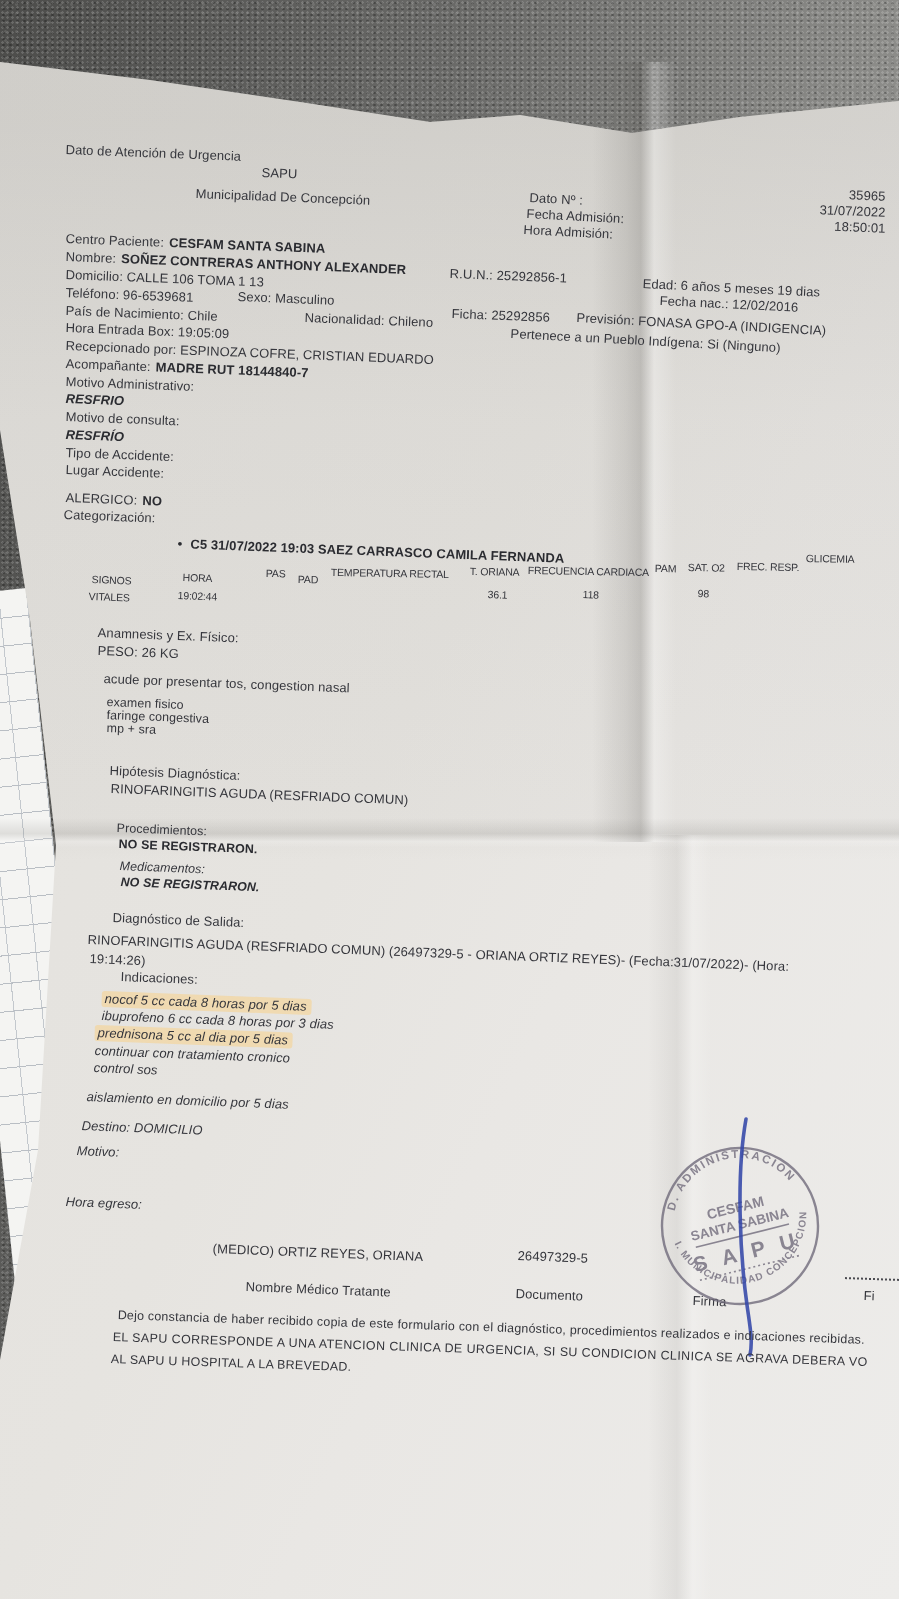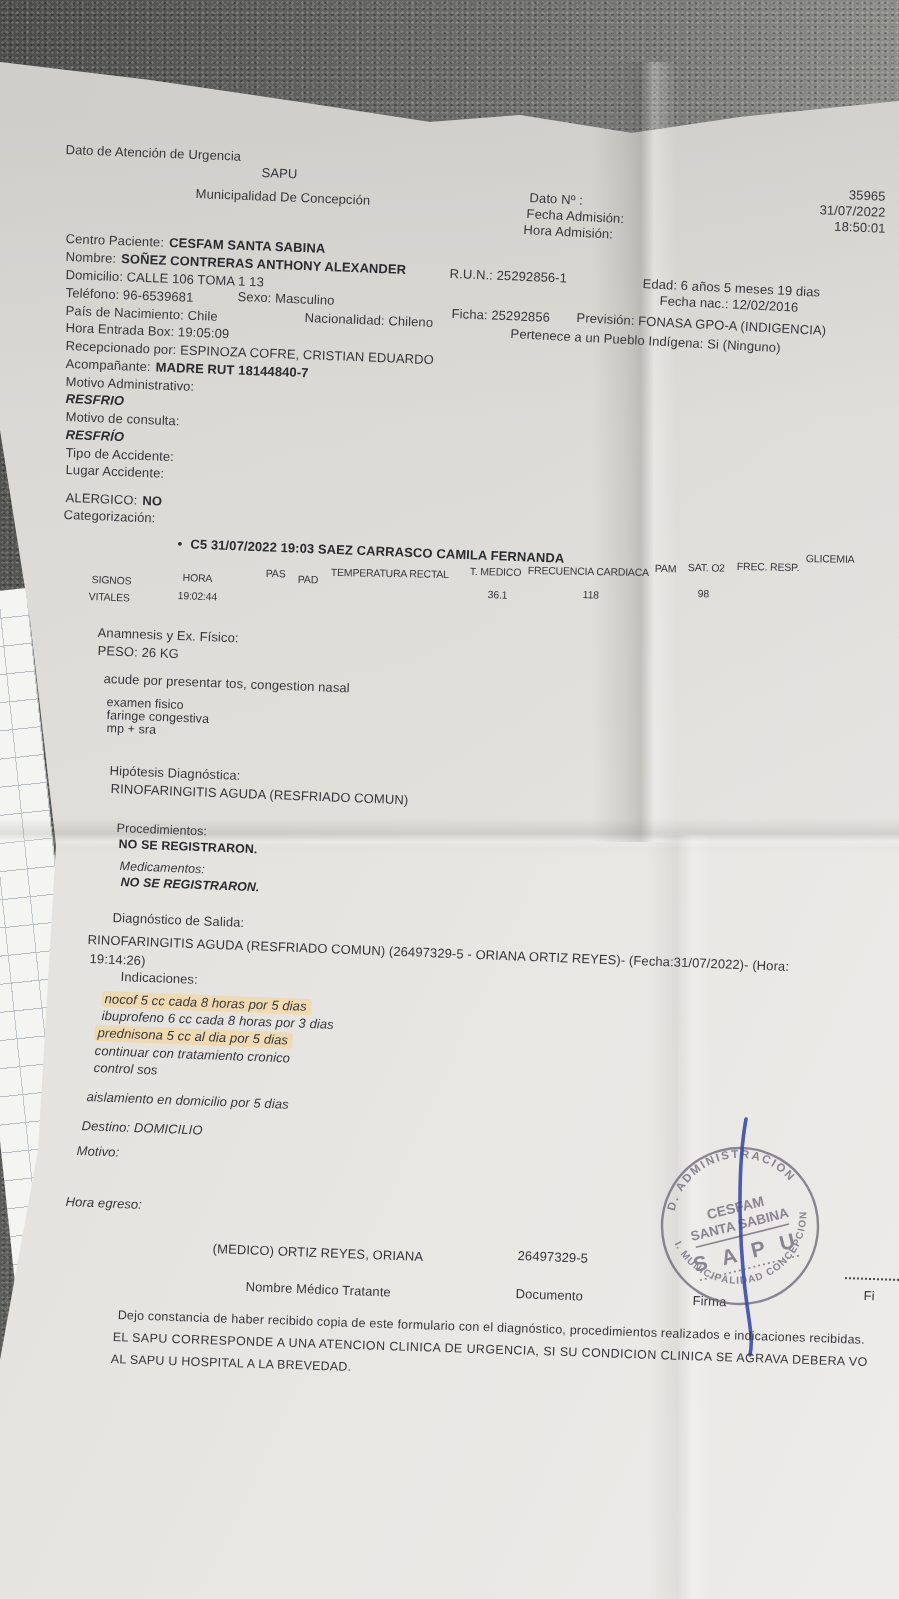--- a/index.html
+++ b/index.html
@@ -94,21 +94,21 @@
 <div class="t" style="left:64px;top:507px">Categorización:</div>
 <div class="t b bullet" style="left:178px;top:536px">C5 31/07/2022 19:03 SAEZ CARRASCO CAMILA FERNANDA</div>
 
 <div class="t s11" style="left:92px;top:573px">SIGNOS</div>
 <div class="t s11" style="left:89px;top:590px">VITALES</div>
 <div class="t s11" style="left:183px;top:571px">HORA</div>
 <div class="t s11" style="left:178px;top:589px">19:02:44</div>
 <div class="t s11" style="left:266px;top:567px;transform:rotate(1deg)">PAS</div>
 <div class="t s11" style="left:298px;top:573px;transform:rotate(1deg)">PAD</div>
 <div class="t s11" style="left:331px;top:566px;transform:rotate(1deg)">TEMPERATURA RECTAL</div>
-<div class="t s11" style="left:470px;top:565px;transform:rotate(1deg)">T. MEDICO</div>
+<div class="t s11" style="left:470px;top:565px;transform:rotate(1deg)">T. ORIANA</div>
 <div class="t s11" style="left:528px;top:564px;transform:rotate(1deg)">FRECUENCIA CARDIACA</div>
 <div class="t s11" style="left:655px;top:562px;transform:rotate(1deg)">PAM</div>
 <div class="t s11" style="left:688px;top:561px;transform:rotate(1deg)">SAT. O2</div>
 <div class="t s11" style="left:737px;top:560px;transform:rotate(1deg)">FREC. RESP.</div>
 <div class="t s11" style="left:806px;top:552px;transform:rotate(1deg)">GLICEMIA</div>
 <div class="t s11" style="left:488px;top:588px">36.1</div>
 <div class="t s11" style="left:583px;top:588px">118</div>
 <div class="t s11" style="left:698px;top:587px">98</div>
 
 <div class="t" style="left:98px;top:625px">Anamnesis y Ex. Físico:</div>

